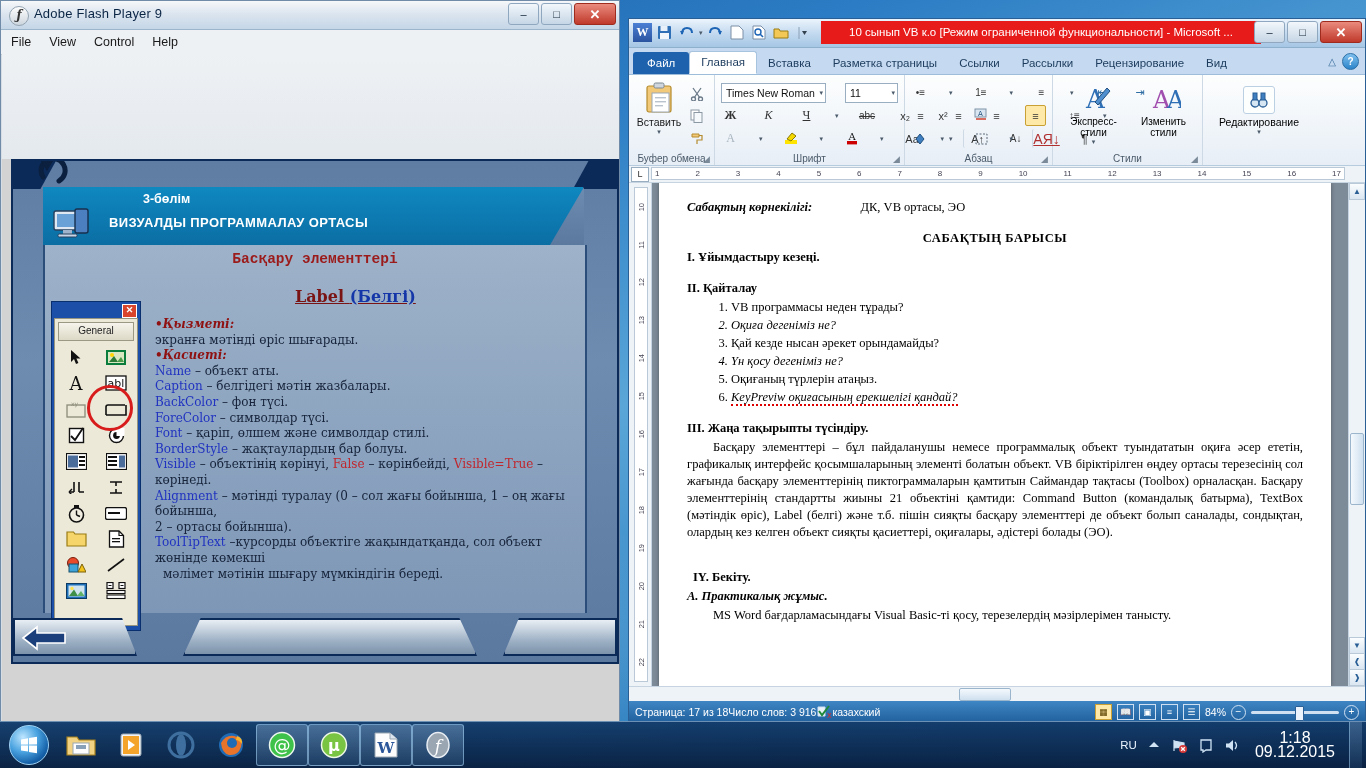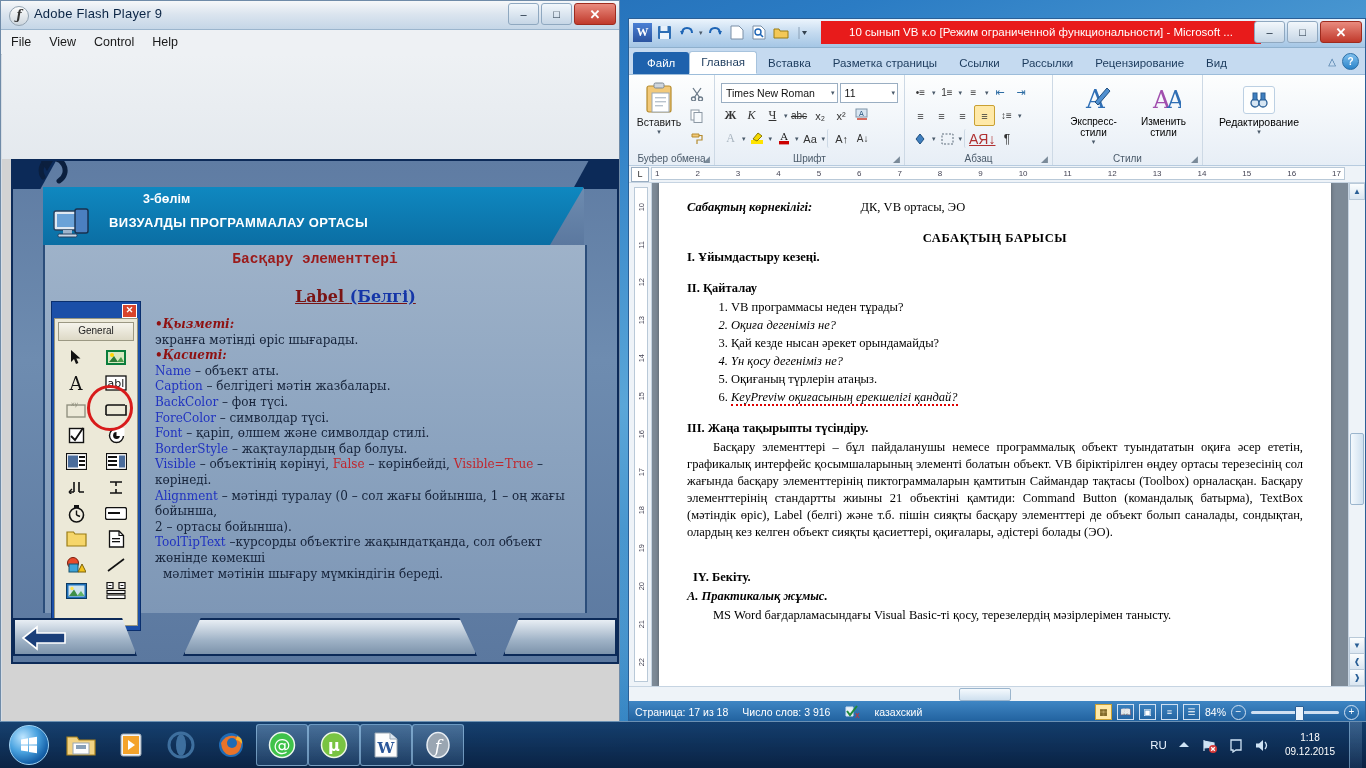--- a/index.html
+++ b/index.html
@@ -105,21 +105,21 @@
   .wtab.file{background:#1e62ad;color:#fff;padding:5px 14px 5px;}
   .wtab.active{background:#ffffff;border:1px solid #a7c3dd;border-bottom:1px solid #fff;color:#1b3a5c;}
   .tab-right{position:absolute;right:6px;bottom:4px;display:flex;gap:6px;align-items:center;}
   .help-q{width:15px;height:15px;border-radius:50%;background:linear-gradient(180deg,#7fc0ef,#2b84c9);
     color:#fff;font-size:10px;font-weight:bold;text-align:center;line-height:15px;border:1px solid #2b6ea5;}
   #word-ribbon{height:90px;background:linear-gradient(180deg,#fdfefe,#e7eef6);position:relative;
     border-bottom:1px solid #b7cbdf;display:flex;}
   .rgroup{position:relative;height:90px;border-right:1px solid #cdd9e5;padding:3px 6px 0;box-sizing:border-box;}
   .rgname{position:absolute;bottom:1px;left:0;right:0;text-align:center;font-size:10px;color:#4a5a6a;}
   .rgname .dlg{position:absolute;right:4px;bottom:0;font-size:9px;color:#7a8a99;}
-  .rrow{display:flex;align-items:center;gap:2px;height:23px;}
+  .rrow{display:flex;align-items:center;gap:19px;height:23px;}
   .fbtn{min-width:19px;height:19px;display:flex;align-items:center;justify-content:center;
     font-size:12px;color:#333;border-radius:2px;}
   .combo{border:1px solid #9aaec2;background:#fff;height:18px;display:flex;align-items:center;
     padding:0 2px 0 4px;font-size:10.5px;color:#111;justify-content:space-between;}
   .caret{font-size:7px;color:#4a5a6a;}
   #word-ruler-h{height:16px;background:#eef3f8;border-bottom:1px solid #c6d4e2;position:relative;overflow:hidden;}
   .ruler-corner{position:absolute;left:2px;top:1px;width:16px;height:13px;border:1px solid #9aaec2;background:#fff;
     font-size:9px;text-align:center;line-height:12px;color:#333;}
   .ruler-strip{position:absolute;left:22px;right:20px;top:1px;height:13px;background:#fff;border:1px solid #b9c9d8;
     font-size:8px;color:#445;display:flex;align-items:center;justify-content:space-between;padding:0 3px;box-sizing:border-box;}
@@ -143,21 +143,21 @@
   .spell{border-bottom:2px dotted #d00;font-style:italic;}
   #vscroll{position:absolute;right:0;top:0;width:16px;bottom:0;background:#eef3f8;border-left:1px solid #c6d4e2;}
   .sb-arrow{height:15px;display:flex;align-items:center;justify-content:center;font-size:8px;color:#2a5f96;
     background:linear-gradient(180deg,#fbfdfe,#dae6f1);border:1px solid #b9c9d8;}
   .sb-thumb{position:absolute;left:1px;right:1px;top:250px;height:70px;border:1px solid #9bb5cd;
     background:linear-gradient(90deg,#f4f9fd,#cfe0ef);border-radius:2px;}
   #hscroll{height:14px;background:#eef3f8;border-top:1px solid #c6d4e2;position:relative;}
   .hs-thumb{position:absolute;left:330px;width:50px;top:1px;height:11px;border:1px solid #9bb5cd;
     background:linear-gradient(180deg,#f4f9fd,#cfe0ef);border-radius:2px;}
   #word-status{height:22px;background:linear-gradient(180deg,#3f86c4,#1f5f9c);display:flex;align-items:center;
-    color:#fff;font-size:10.5px;padding:0 6px;gap:14px;}
+    color:#fff;font-size:10.5px;padding:0 6px;gap:0;}
   .st-right{margin-left:auto;display:flex;align-items:center;gap:5px;}
   .vbtn{width:15px;height:14px;border:1px solid #cfe0f2;display:flex;align-items:center;justify-content:center;font-size:9px;}
   .vbtn.act{background:#ffe9a8;border-color:#c9a033;color:#5a4200;}
   .zoomtrack{width:88px;height:3px;background:#cfe0f2;position:relative;border-radius:2px;}
   .zoomthumb{position:absolute;left:44px;top:-5px;width:7px;height:13px;background:#eaf3fb;border:1px solid #2a5f96;border-radius:1px;}
   .zcirc{width:13px;height:13px;border-radius:50%;border:1px solid #cfe0f2;display:flex;align-items:center;
     justify-content:center;font-size:10px;line-height:1;}
 
   
   #taskbar{position:absolute;left:0;bottom:0;width:1366px;height:46px;
@@ -166,21 +166,21 @@
   #start{width:54px;height:42px;margin-left:2px;display:flex;align-items:center;justify-content:center;}
   .orb{width:38px;height:38px;border-radius:50%;
     background:radial-gradient(circle at 34% 30%,#bfe6ff 0%,#4aa3e0 40%,#1560a8 72%,#0b3f77 100%);
     border:1px solid #9fd3f5;display:flex;align-items:center;justify-content:center;}
   .tb-item{width:50px;height:40px;display:flex;align-items:center;justify-content:center;}
   .tb-item.open{border:1px solid rgba(170,215,250,.55);border-radius:3px;
     background:linear-gradient(180deg,rgba(190,225,255,.30),rgba(110,170,225,.18));}
   #tray{margin-left:auto;display:flex;align-items:center;height:46px;gap:8px;padding-right:4px;}
   .tray-lang{font-size:11.5px;color:#eaf4ff;}
   .tray-ico{width:18px;height:18px;display:flex;align-items:center;justify-content:center;}
-  #clock{color:#fff;font-size:10px;text-align:center;line-height:14px;padding:0 6px;}
+  #clock{color:#fff;font-size:16px;text-align:center;line-height:14px;padding:0 6px;}
   #showdesk{width:12px;height:46px;border-left:1px solid rgba(160,205,240,.5);
     background:linear-gradient(180deg,rgba(190,225,255,.22),rgba(110,170,225,.10));}
 </style>
 </head>
 <body>
 
 <div class="desktop-glow"></div>
 <div class="desktop-glow2"></div>
 
 <div id="flash-window">

